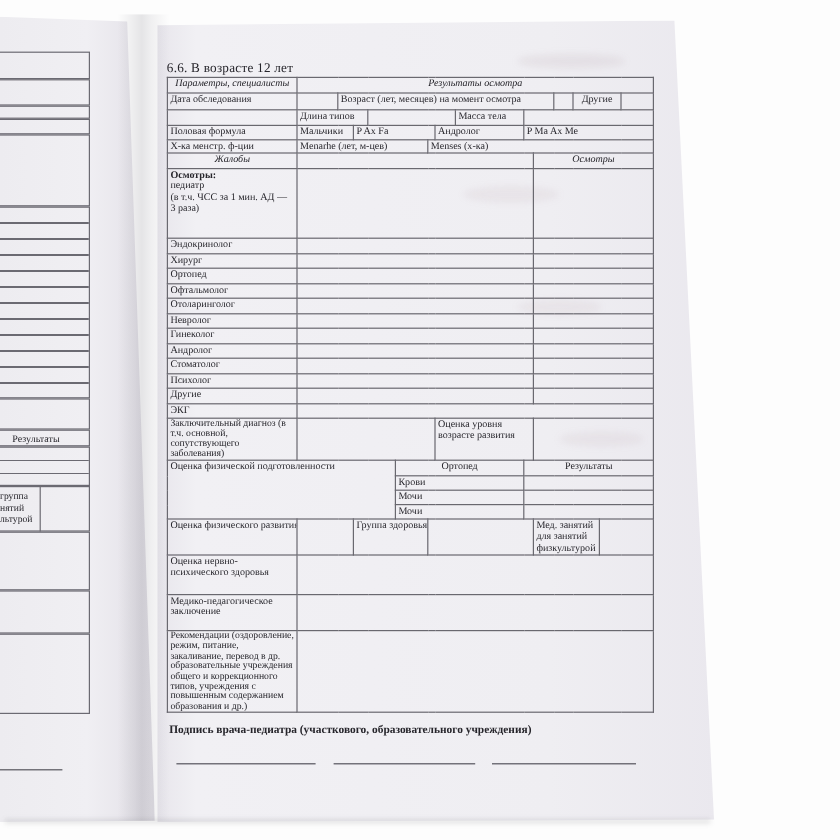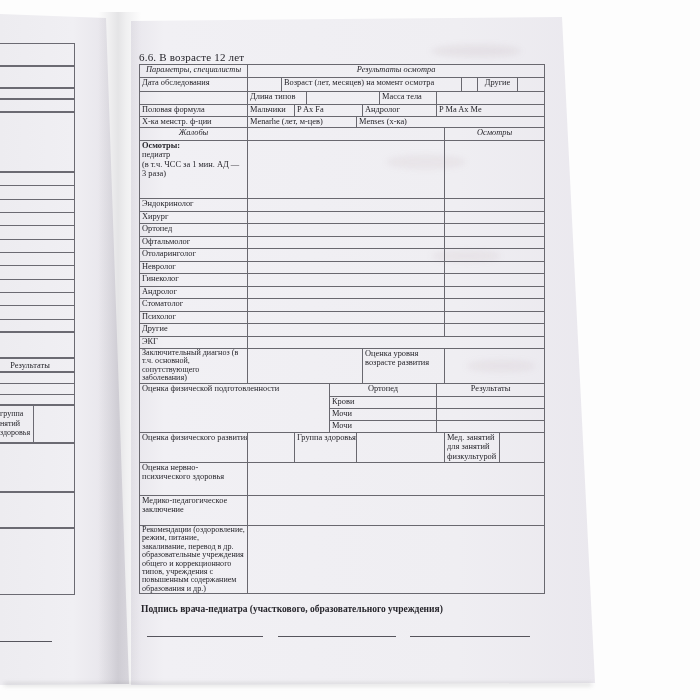--- a/index.html
+++ b/index.html
@@ -85,21 +85,21 @@
   <div class="lp-box" style="top:100px;height:60px;"></div>
   <div class="lp-box lp-rows12" style="top:160px;height:160px;"></div>
   <div class="lp-box" style="top:320px;height:26px;"></div>
   <div class="lp-box lp-results" style="top:346px;height:14px;">Результаты</div>
   <div class="lp-box lp-rows3" style="top:360px;height:33px;"></div>
   <div class="lp-box" style="top:393px;height:38px;"></div>
   <div class="lp-divider"></div>
   <div class="lp-frag">
     <span class="blk">группа</span>
     <span class="blk">нятий</span>
-    <span class="blk">здоровья</span>
+    <span class="blk">льтурой</span>
   </div>
   <div class="lp-box" style="top:431px;height:49px;"></div>
   <div class="lp-box" style="top:480px;height:36px;"></div>
   <div class="lp-box" style="top:516px;height:67px;"></div>
   <div class="lp-sig"></div>
 </div>
 
 <div class="right-page">
 
   <div class="page-title">6.6. В возрасте 12 лет</div>

